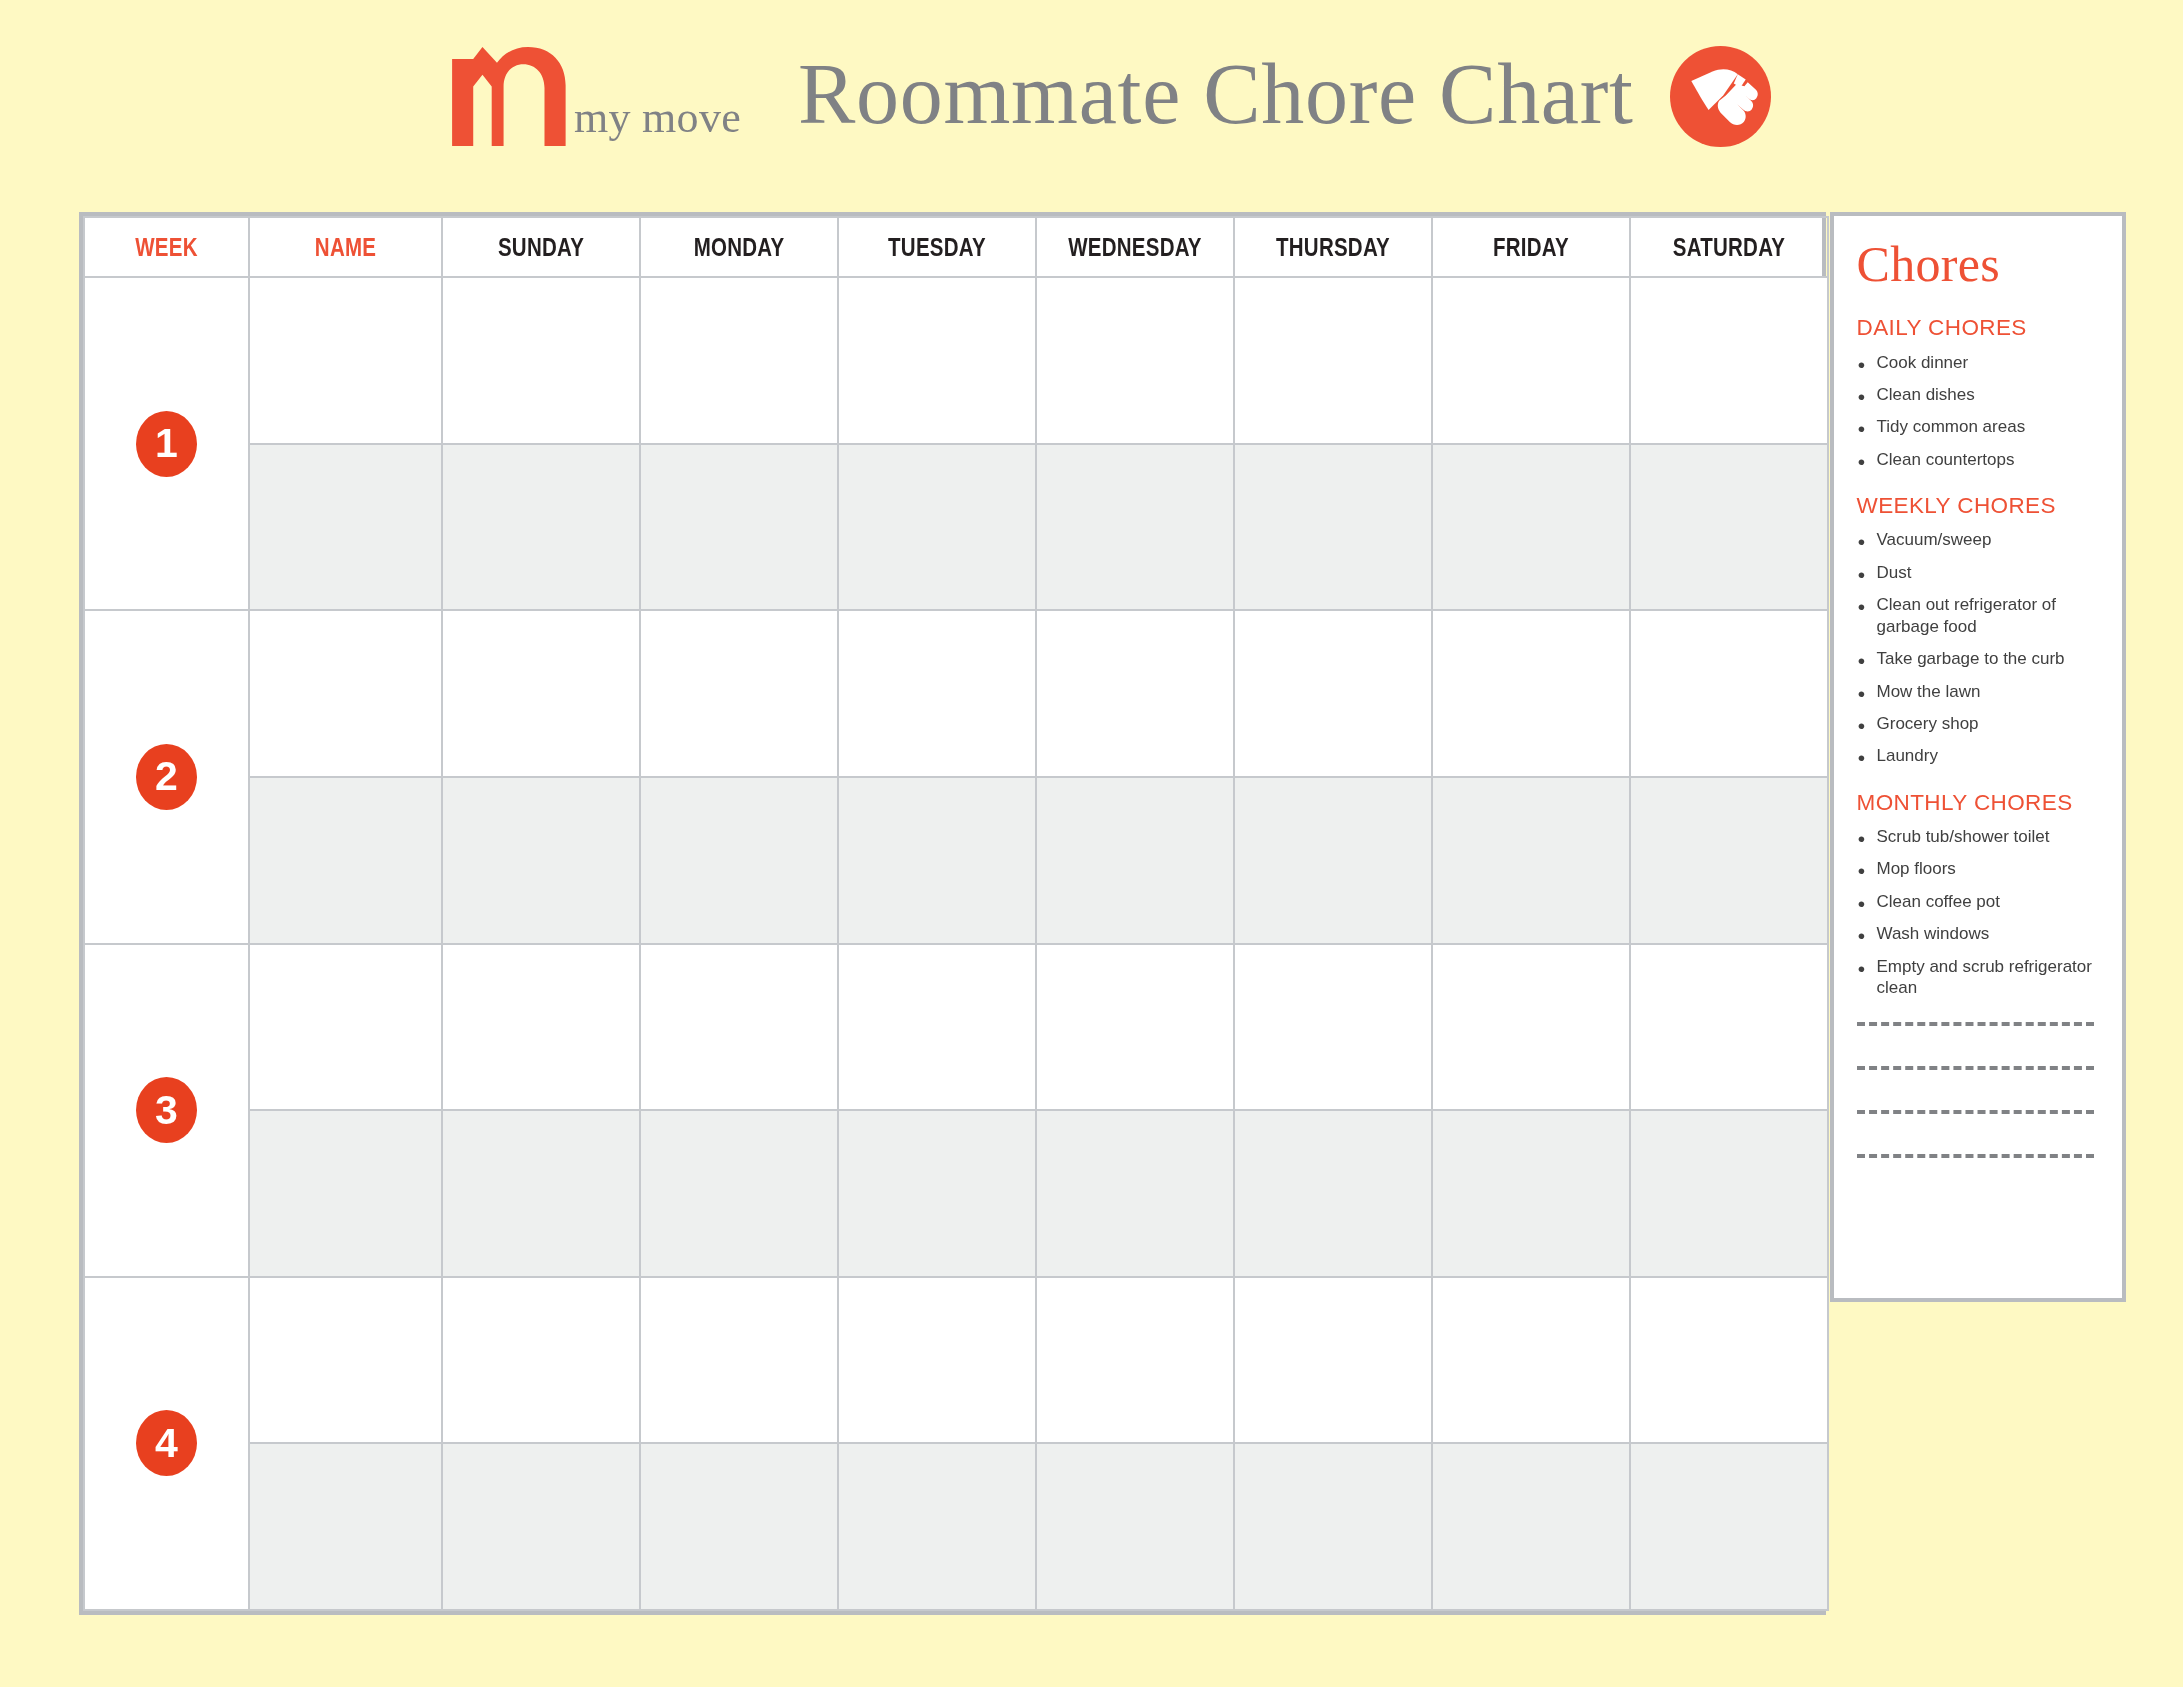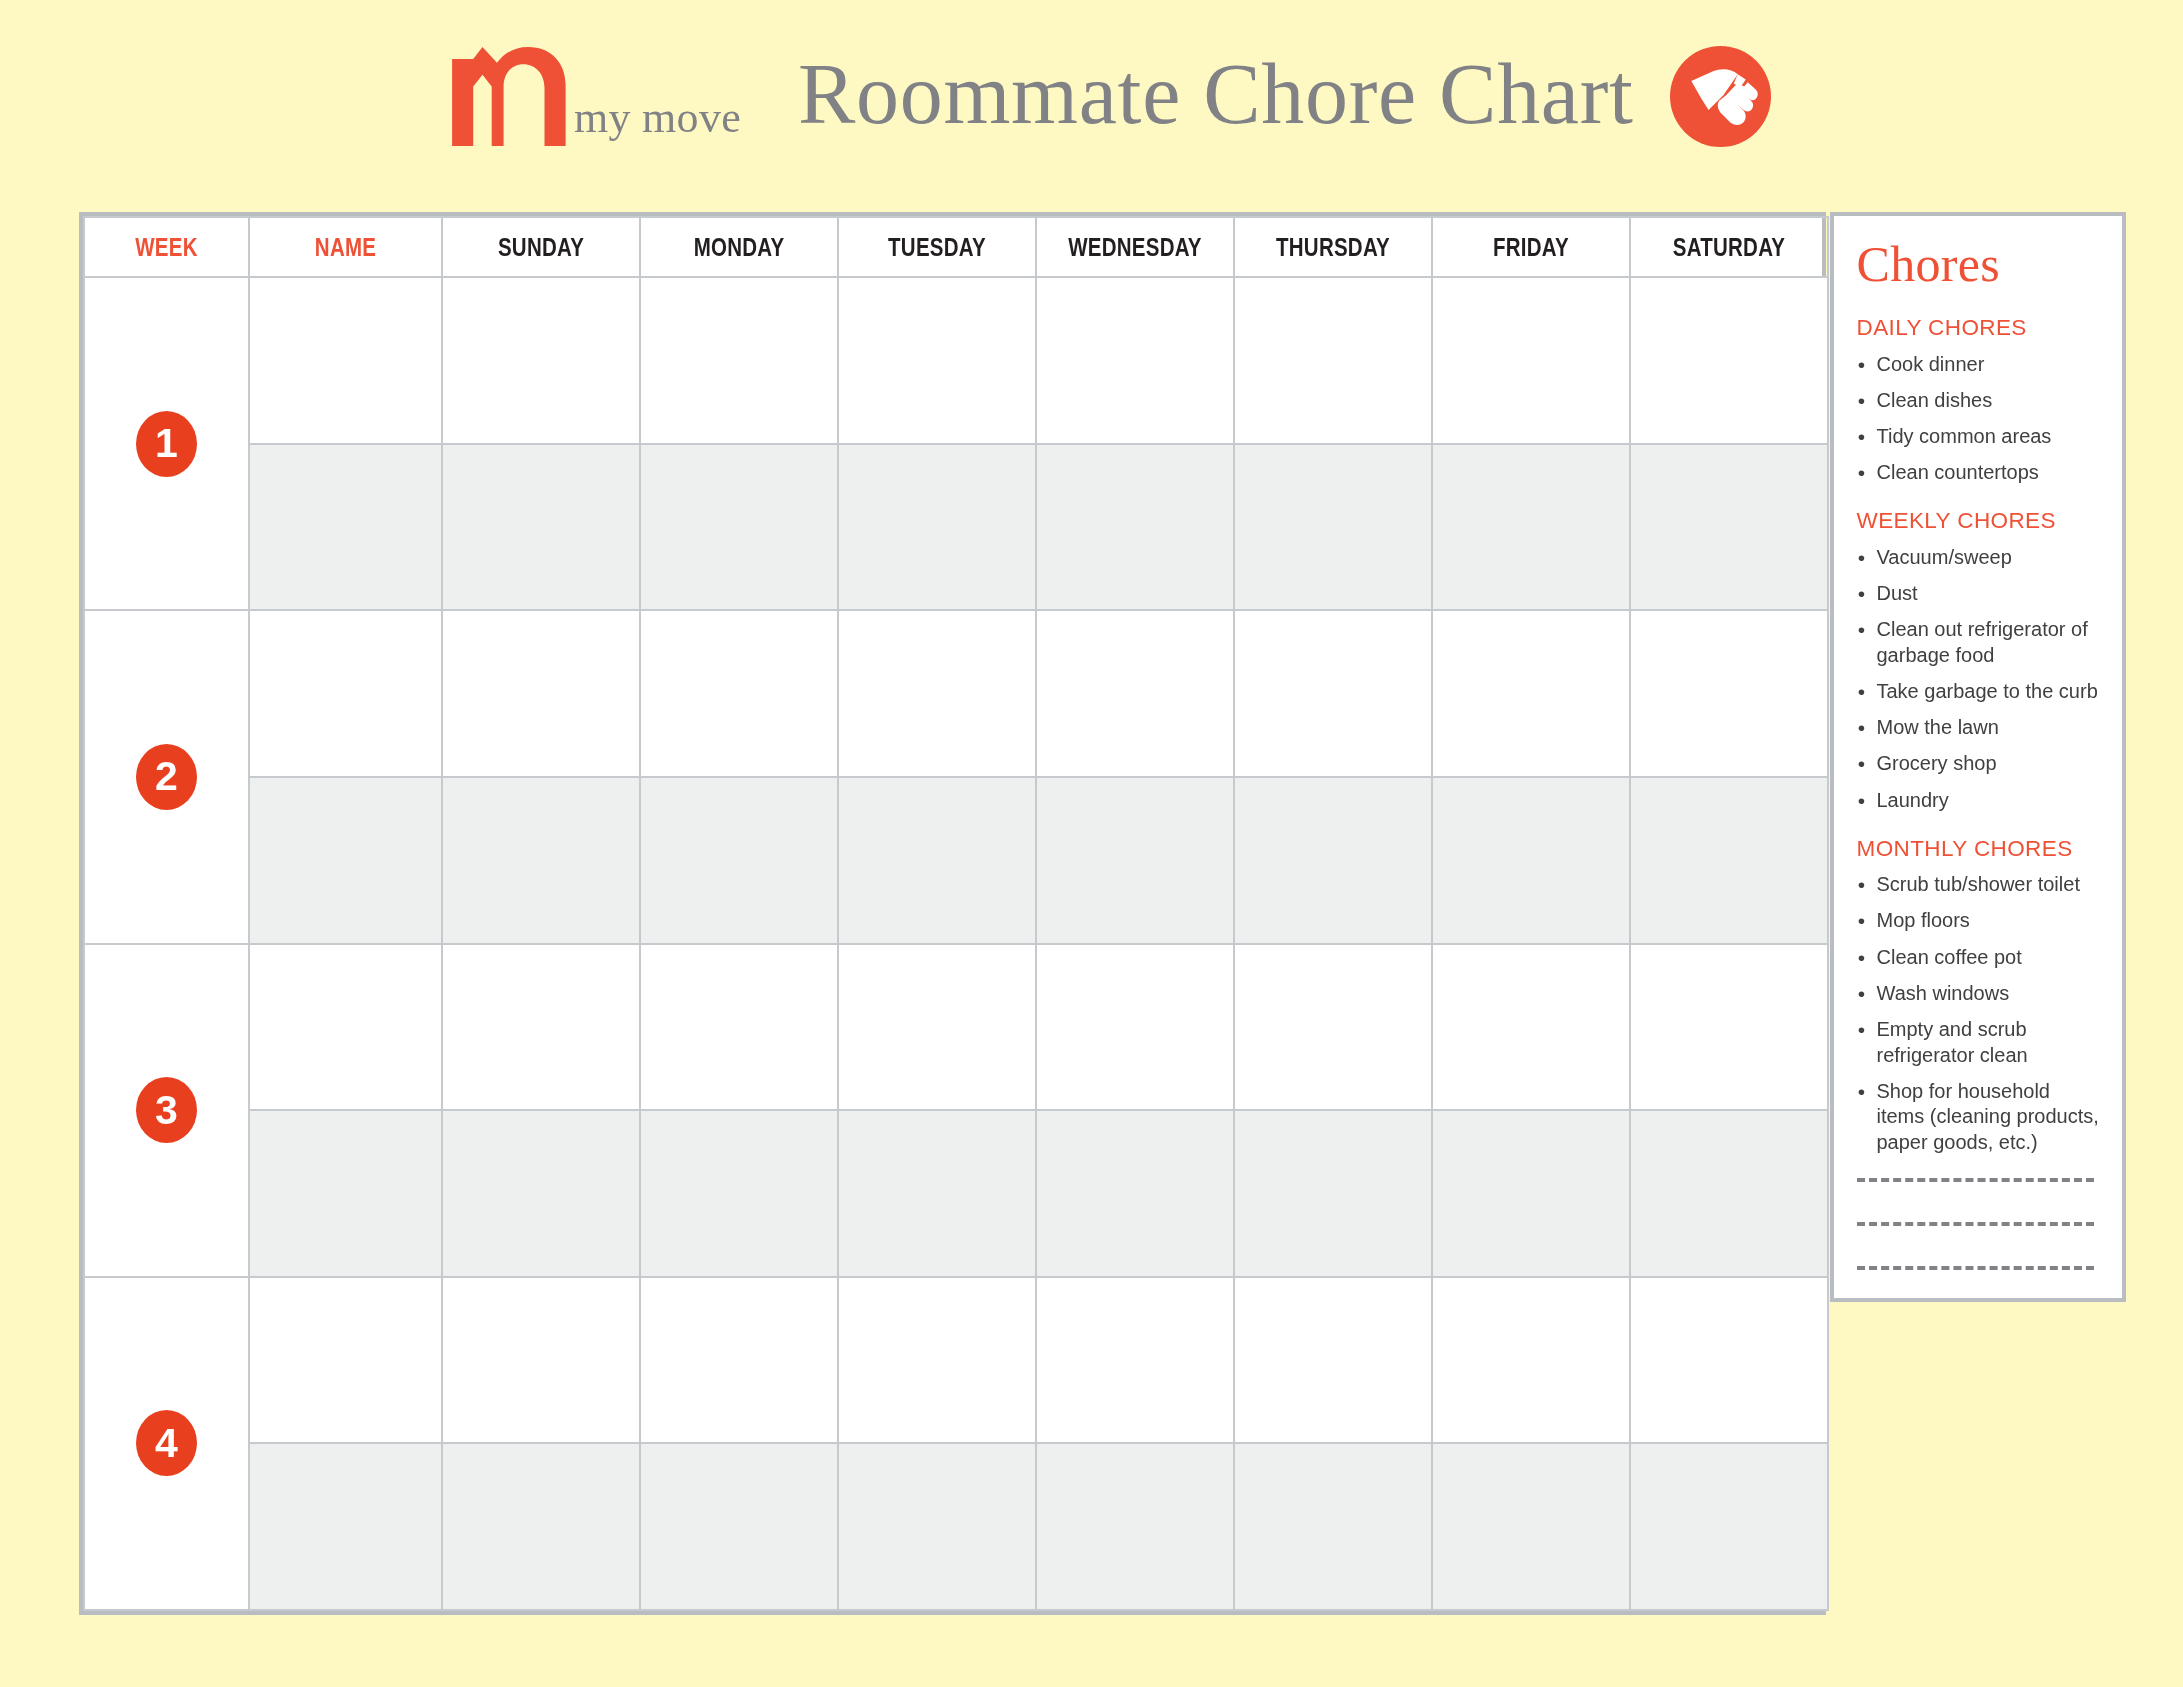--- a/index.html
+++ b/index.html
@@ -183,21 +183,21 @@
     letter-spacing: 0.4px;
     margin-bottom: 10.6px;
     white-space: nowrap;
   }
 
   ul.chore-list { list-style: none; }
 
   ul.chore-list li {
     position: relative;
     font-family: "Liberation Sans", sans-serif;
-    font-size: 20px;
+    font-size: 17px;
     color: #404040;
     line-height: 1.28;
     padding-left: 20px;
     margin-bottom: 10.6px;
   }
 
   ul.chore-list li::before {
     content: "\2022";
     position: absolute;
     left: 1.3px;
@@ -408,21 +408,20 @@
     </div>
 
     <div class="chores-group">
       <div class="group-title">MONTHLY CHORES</div>
       <ul class="chore-list">
         <li>Scrub tub/shower toilet</li>
         <li>Mop floors</li>
         <li>Clean coffee pot</li>
         <li>Wash windows</li>
         <li>Empty and scrub refrigerator clean</li>
-        <li>Shop for household items (cleaning products, paper goods, etc.)</li>
       </ul>
     </div>
 
     <div class="write-lines">
       <div class="write-line"></div>
       <div class="write-line"></div>
       <div class="write-line"></div>
       <div class="write-line"></div>
     </div>
 

